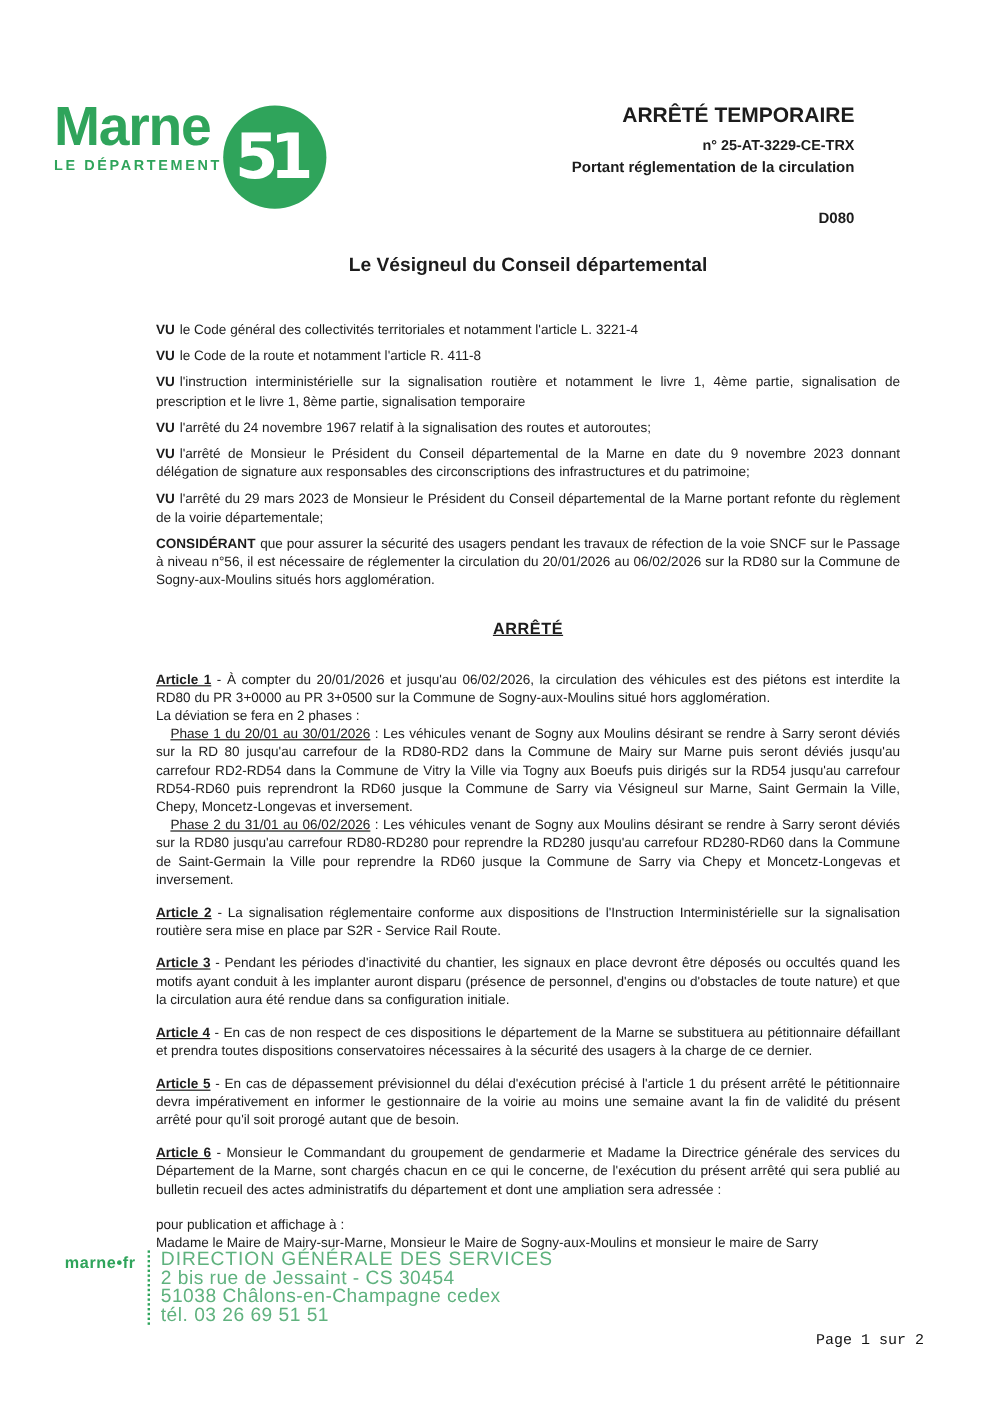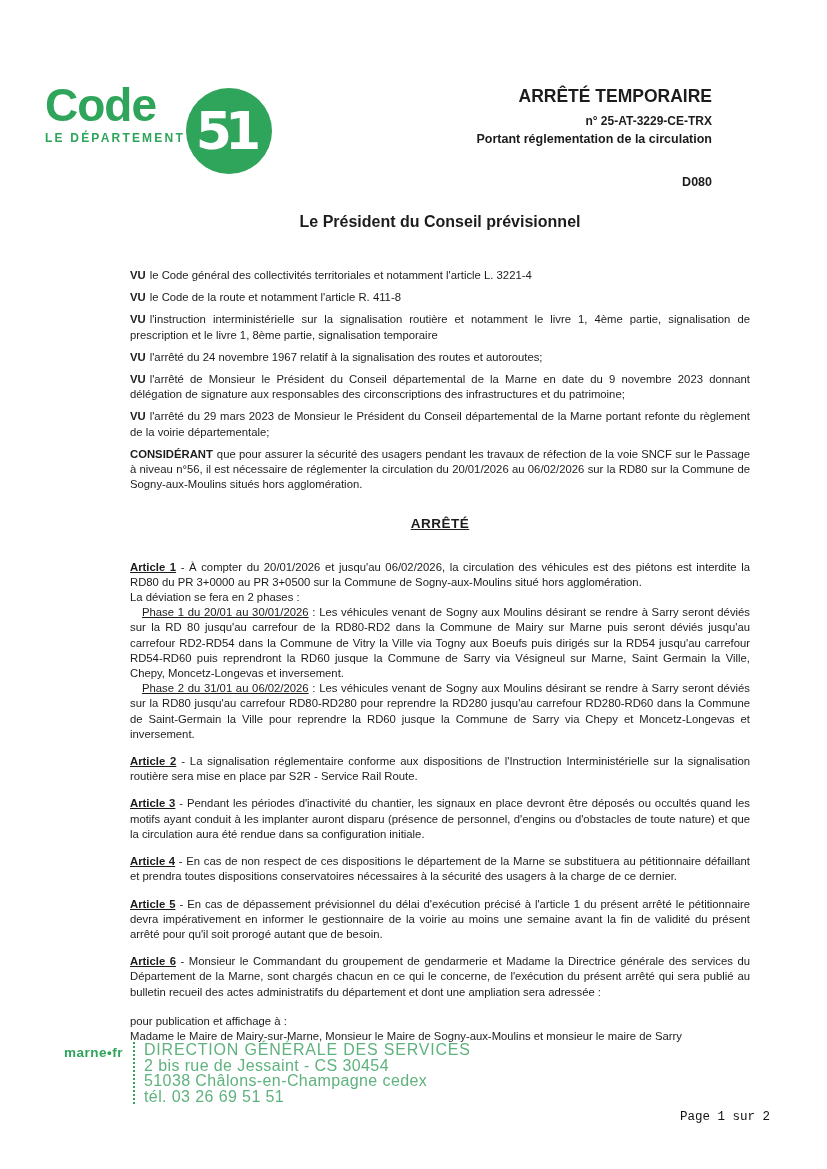--- a/index.html
+++ b/index.html
@@ -90,21 +90,21 @@
   .article-block { margin-bottom: 12px; }
   .article-label { font-weight: bold; text-decoration: underline; }
   .underline { text-decoration: underline; margin-left: 12px; }
   .tight { margin-bottom: 0; }
   .closing-block { margin-top: 14px; }
   .closing-line { margin-bottom: 0; }
 
   
   .footer {
     position: absolute;
-    left: 64px; top: 1042px;
+    left: 54px; top: 1042px;
     display: flex;
     align-items: flex-start;
   }
   .footer-brand {
     color: #2fa45b;
     font-weight: bold;
     font-size: 13.5px;
     letter-spacing: 0.5px;
     margin-top: 3px;
     white-space: nowrap;
@@ -131,35 +131,35 @@
     font-size: 12.5px;
     color: #111;
   }
 </style>
 </head>
 <body>
 
 <div class="page">
 
   <div class="logo">
-    <div class="logo-wordmark">Code</div>
+    <div class="logo-wordmark">Marne</div>
     <div class="logo-subtitle">LE DÉPARTEMENT</div>
   </div>
   <div class="logo-badge">
     <span class="logo-badge-text">51</span>
   </div>
 
   <div class="title-block">
     <div class="title-main">ARRÊTÉ TEMPORAIRE</div>
     <div class="title-number">n° 25-AT-3229-CE-TRX</div>
     <div class="title-purpose">Portant réglementation de la circulation</div>
     <div class="title-code">D080</div>
   </div>
 
-  <div class="president-heading">Le Président du Conseil prévisionnel</div>
+  <div class="president-heading">Le Vésigneul du Conseil départemental</div>
 
   <div class="body">
 
     <p class="para"><span class="prefix">VU</span><span>le Code général des collectivités territoriales et notamment l'article L. 3221-4</span></p>
     <p class="para"><span class="prefix">VU</span><span>le Code de la route et notamment l'article R. 411-8</span></p>
     <p class="para"><span class="prefix">VU</span><span>l'instruction interministérielle sur la signalisation routière et notamment le livre 1, 4ème partie, signalisation de prescription et le livre 1, 8ème partie, signalisation temporaire</span></p>
     <p class="para"><span class="prefix">VU</span><span>l'arrêté du 24 novembre 1967 relatif à la signalisation des routes et autoroutes;</span></p>
     <p class="para"><span class="prefix">VU</span><span>l'arrêté de Monsieur le Président du Conseil départemental de la Marne en date du 9 novembre 2023 donnant délégation de signature aux responsables des circonscriptions des infrastructures et du patrimoine;</span></p>
     <p class="para"><span class="prefix">VU</span><span>l'arrêté du 29 mars 2023 de Monsieur le Président du Conseil départemental de la Marne portant refonte du règlement de la voirie départementale;</span></p>
 

